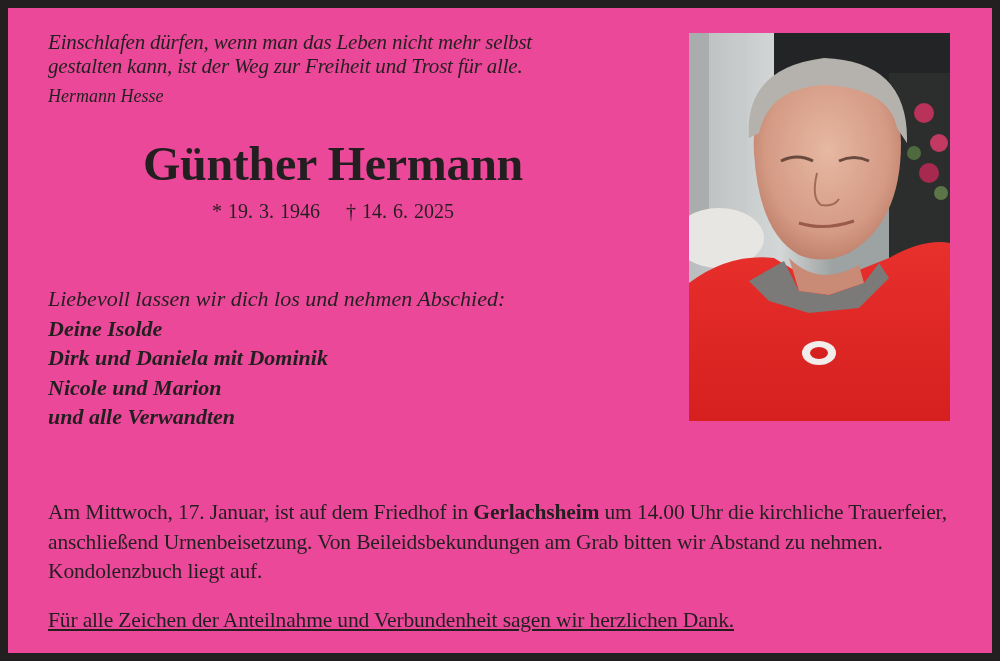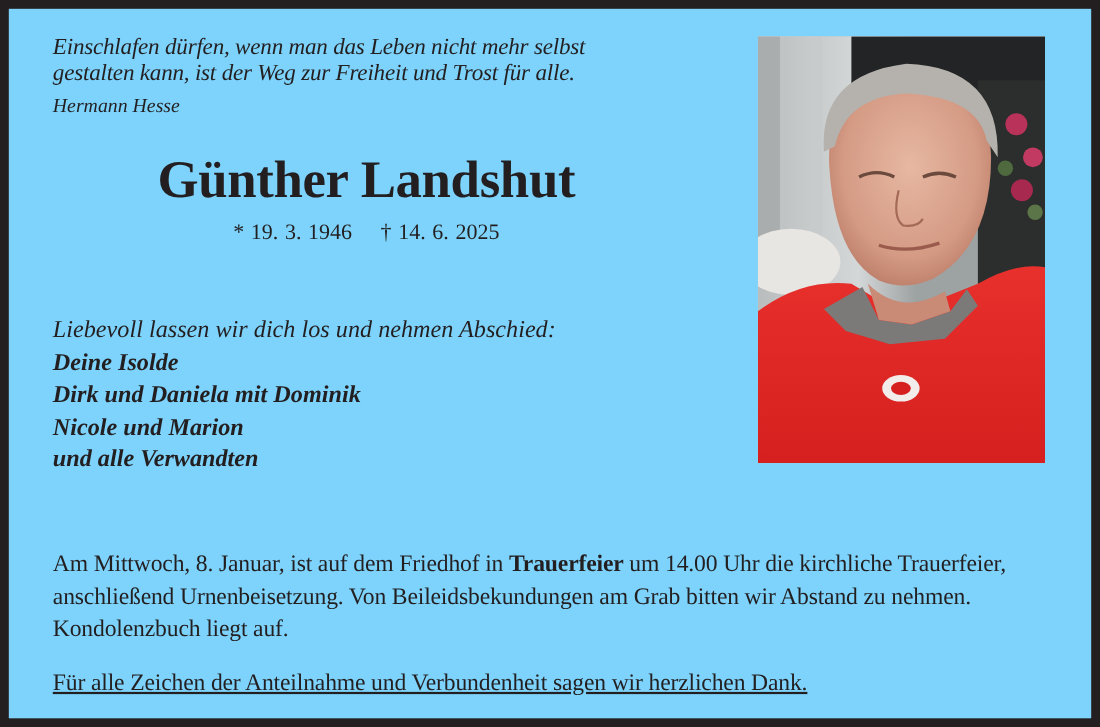--- a/index.html
+++ b/index.html
@@ -1,19 +1,19 @@
 <!DOCTYPE html>
 <html><head>
 <meta charset="utf-8">
 <style>
   html, body { margin: 0; padding: 0; background: #231f20; }
   body { width: 1000px; height: 661px; overflow: hidden; position: relative; }
   .card {
     position: absolute; left: 8px; top: 8px; width: 984px; height: 645px;
-    background: #7dd3fc; color: #231f20;
+    background: #ec4899; color: #231f20;
     font-family: "Liberation Serif", "DejaVu Serif", serif;
   }
   .quote {
     position: absolute; left: 40px; top: 22px; width: 600px;
     font-style: italic; font-size: 21px; line-height: 24px; letter-spacing: -0.2px;
   }
   .quote-author {
     position: absolute; left: 40px; top: 78px;
     font-style: italic; font-size: 18px;
   }
@@ -49,34 +49,34 @@
 <body>
 
 <div class="card">
 
   <div class="quote">
     <div>Einschlafen dürfen, wenn man das Leben nicht mehr selbst</div>
     <div>gestalten kann, ist der Weg zur Freiheit und Trost für alle.</div>
   </div>
   <div class="quote-author">Hermann Hesse</div>
 
-  <div class="name">Günther Landshut</div>
+  <div class="name">Günther Hermann</div>
   <div class="dates">
     <span>* 19. 3. 1946</span><span class="gap"></span><span>† 14. 6. 2025</span>
   </div>
 
   <div class="farewell">
     <div class="intro">Liebevoll lassen wir dich los und nehmen Abschied:</div>
     <div class="mourner">Deine Isolde</div>
     <div class="mourner">Dirk und Daniela mit Dominik</div>
     <div class="mourner">Nicole und Marion</div>
     <div class="mourner">und alle Verwandten</div>
   </div>
 
-  <div class="notice n2"><span>Am Mittwoch, 8. Januar, ist auf dem Friedhof in </span><b>Trauerfeier</b><span> um 14.00 Uhr die kirchliche Trauerfeier, anschließend Urnenbeisetzung. Von Beileidsbekundungen am Grab bitten wir Abstand zu nehmen. Kondolenzbuch liegt auf.</span></div>
+  <div class="notice n2"><span>Am Mittwoch, 17. Januar, ist auf dem Friedhof in </span><b>Gerlachsheim</b><span> um 14.00 Uhr die kirchliche Trauerfeier, anschließend Urnenbeisetzung. Von Beileidsbekundungen am Grab bitten wir Abstand zu nehmen. Kondolenzbuch liegt auf.</span></div>
   <div class="notice n3">Für alle Zeichen der Anteilnahme und Verbundenheit sagen wir herzlichen Dank.</div>
 
   <div class="photo" title="Portrait of an elderly man with grey hair in a red polo shirt">
     <svg width="261" height="388" viewBox="0 0 261 388" xmlns="http://www.w3.org/2000/svg">
       <defs>
         <linearGradient id="wall" x1="0" x2="1" y1="0" y2="0">
           <stop offset="0" stop-color="#b9bdbe"></stop>
           <stop offset="0.35" stop-color="#d4d7d7"></stop>
           <stop offset="0.55" stop-color="#9da2a3"></stop>
         </linearGradient>

